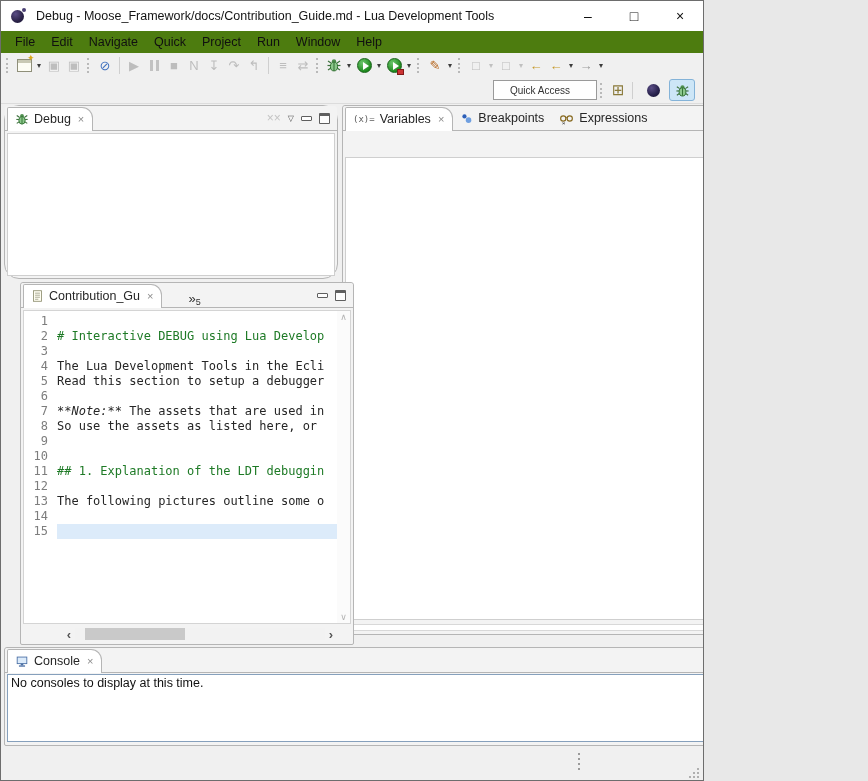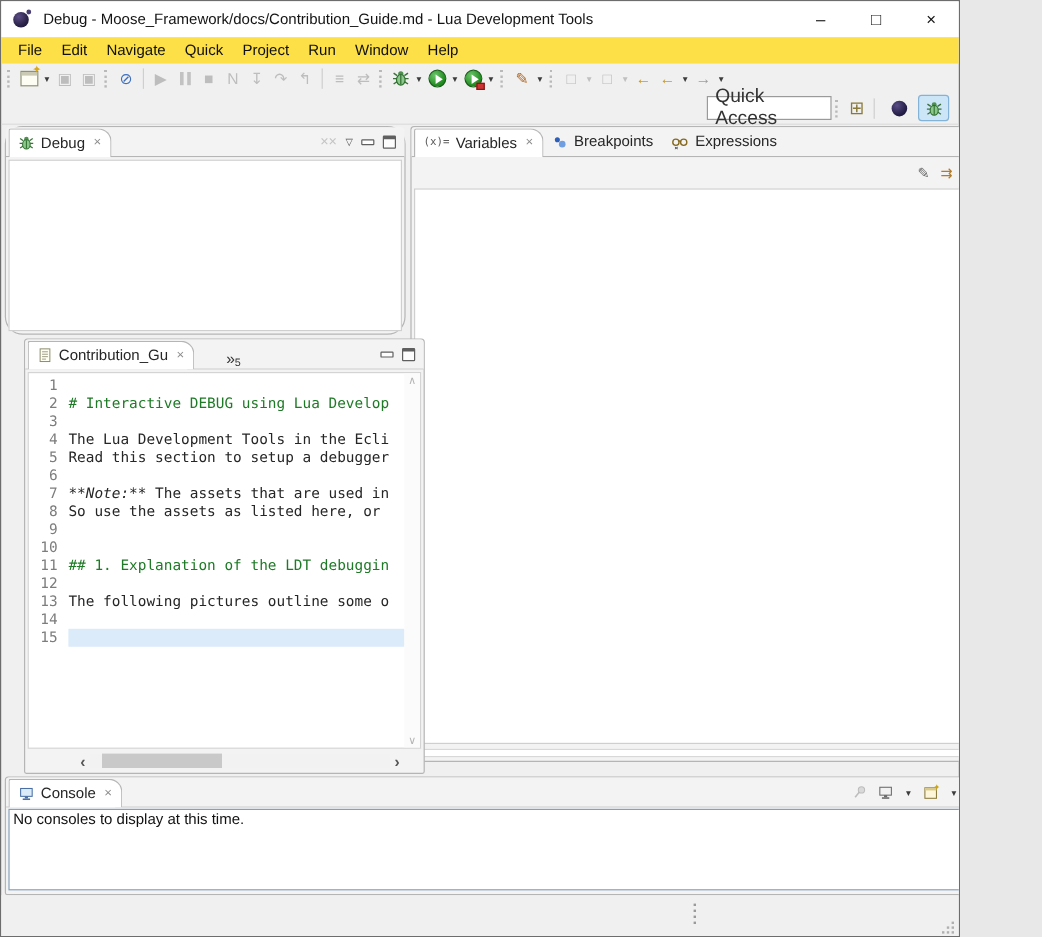--- a/index.html
+++ b/index.html
@@ -1,35 +1,35 @@
 <!DOCTYPE html>
 <html><head>
 <meta charset="utf-8">
 <style>
   * { margin:0; padding:0; box-sizing:border-box; }
   html,body { background:#e8e8e8; }
   .screen {
-    position:relative; width:800px; height:781px;
+    position:relative; width:704px; height:781px;
     background:#f0f0f0; font-family:"Liberation Sans", sans-serif;
     color:#1b1b1b; overflow:hidden; border:1px solid #6d6d6d;
   }
   
   .titlebar { position:absolute; left:0; top:0; width:100%; height:30px;
     background:#ffffff; display:flex; align-items:center; }
   .app-icon { width:16px; height:16px; margin:0 9px 0 10px; position:relative; flex:none; }
   .app-icon .sphere { position:absolute; left:0; top:2px; width:13px; height:13px; border-radius:50%;
     background:radial-gradient(circle at 35% 30%, #5a4d85 0%, #2a2247 60%, #191331 100%); }
   .app-icon .dot { position:absolute; right:1px; top:0; width:4px; height:4px; border-radius:50%; background:#4a3f73; }
   .title-text { font-size:12.5px; color:#141414; }
   .win-controls { margin-left:auto; display:flex; height:100%; }
   .win-btn { width:46px; height:100%; display:flex; align-items:center; justify-content:center;
     font-size:14px; color:#111; }
   
   .menubar { position:absolute; left:0; top:30px; width:100%; height:22px;
-    display:flex; align-items:center; padding-left:6px; background:#fde047; }
+    display:flex; align-items:center; padding-left:6px; background:#4d7c0f; }
   .menu-item { padding:2px 8px; font-size:12.5px; color:#101010; }
   
   .toolbar1 { position:absolute; left:0; top:52px; width:100%; height:24px;
     display:flex; align-items:center; padding-left:2px; }
   .toolbar2 { position:absolute; left:0; top:76px; width:100%; height:27px;
     display:flex; align-items:center; justify-content:flex-end; padding-right:8px; border-bottom:1px solid #dcdcdc; }
   .grip { width:5px; height:15px; border-left:2px dotted #b9b9b9; margin:0 3px; flex:none; }
   .sep  { width:1px; height:17px; background:#cfcfcf; margin:0 4px; flex:none; }
   .tbi { min-width:20px; height:22px; display:flex; align-items:center; justify-content:center;
     font-size:13px; color:#4d4d4d; flex:none; }
@@ -43,21 +43,21 @@
   .newwiz { position:relative; width:15px; height:13px; border:1px solid #8f8f7a; background:#fdfdf4; }
   .newwiz::before { content:""; position:absolute; left:0; top:0; width:100%; height:3px; background:#c9c9b4; }
   .newwiz::after { content:"✦"; position:absolute; right:-4px; top:-7px; color:#d9a719; font-size:9px; }
   .runbtn { position:relative; width:15px; height:15px; border-radius:50%;
     background:radial-gradient(circle at 35% 30%, #6cc56c, #1e8a1e 70%); border:1px solid #186218; }
   .runbtn::after { content:""; position:absolute; left:5px; top:3.5px;
     border-left:6px solid #fff; border-top:4px solid transparent; border-bottom:4px solid transparent; }
   .covbadge { position:absolute; right:-3px; bottom:-3px; width:7px; height:6px; background:#c33; border:1px solid #801919; }
   
   .qa-box { width:104px; height:20px; border:1px solid #9a9a9a; background:#fff;
-    display:flex; align-items:center; padding-left:6px; font-size:16px; color:#333; }
+    display:flex; align-items:center; padding-left:16px; font-size:10px; color:#333; }
   .persp-btn { height:22px; min-width:26px; display:flex; align-items:center; justify-content:center;
     margin-left:3px; border-radius:3px; }
   .persp-btn.sel { background:#cde6f7; border:1px solid #84b3d8; }
   .sphere-sm { width:13px; height:13px; border-radius:50%;
     background:radial-gradient(circle at 35% 30%, #5a4d85 0%, #26204a 60%, #15102c 100%); }
   
   .workspace { position:absolute; left:0; top:103px; width:100%; height:642px; }
   .panel { position:absolute; border:1px solid #b5b5b5; border-radius:3px 3px 2px 2px; background:#f3f3f3; }
   .phead { height:25px; display:flex; align-items:flex-end; border-bottom:1px solid #b5b5b5; background:#f3f3f3; border-radius:3px 3px 0 0; padding-left:2px; }
   .tab { height:24px; display:flex; align-items:center; gap:5px; padding:0 8px 0 7px;

